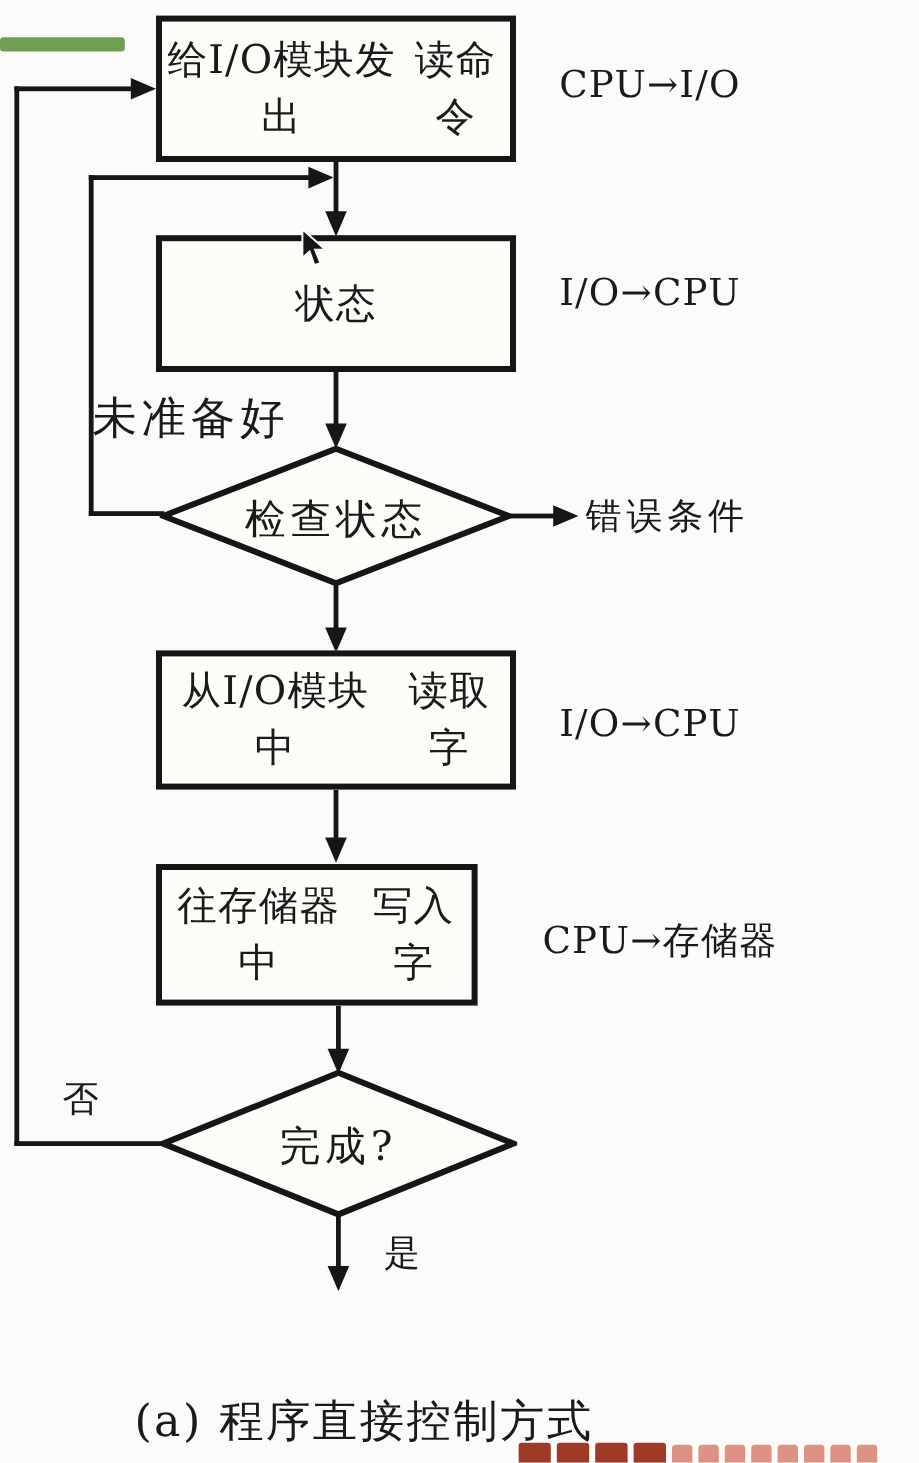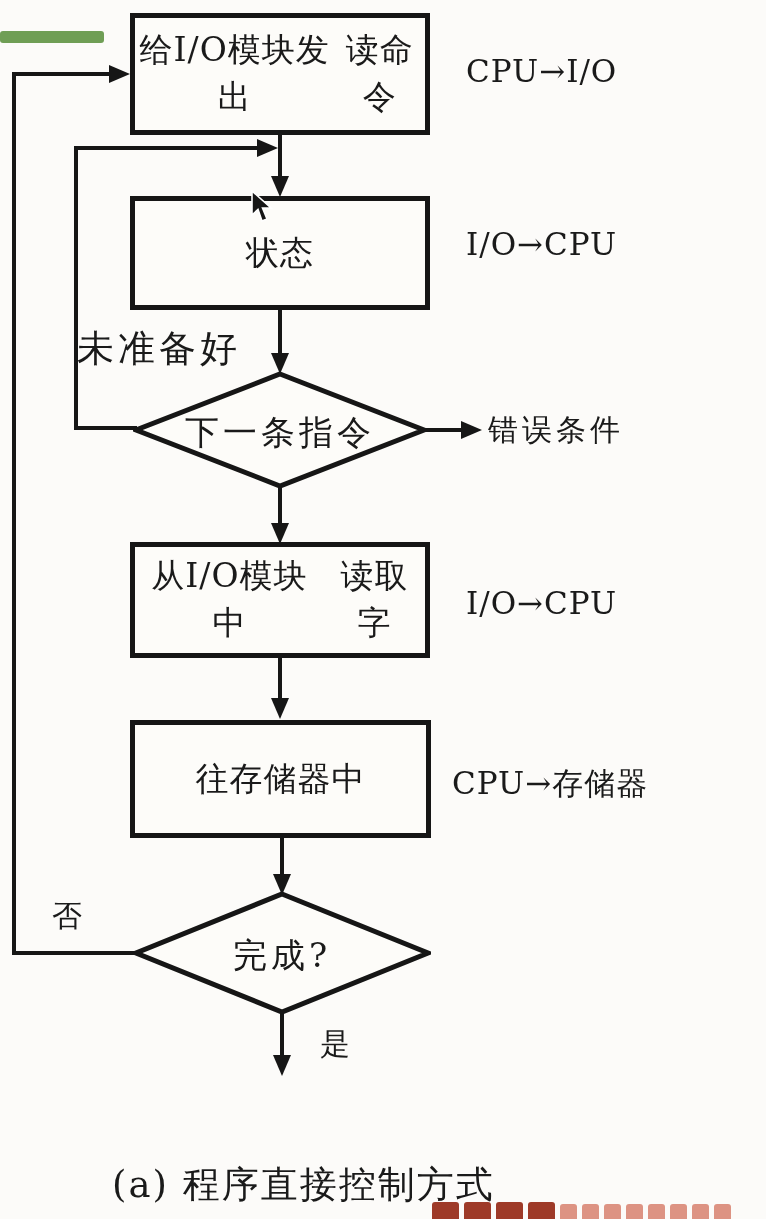--- a/index.html
+++ b/index.html
@@ -83,43 +83,44 @@
 
   <div class="ln" style="left:280px;top:838px;width:4px;height:37px"></div>
   <div class="ah-d" style="left:273px;top:874px"></div>
 
   <div class="ln" style="left:280px;top:1011px;width:4px;height:46px"></div>
   <div class="ah-d" style="left:273px;top:1055px"></div>
 
   <svg class="abs" style="left:133px;top:371px" width="294" height="118">
     <polygon points="147,3 291,59 147,115 3,59" fill="#fdfcf9" stroke="#161616" stroke-width="5"></polygon>
   </svg>
-  <div class="dlabel" style="left:133px;top:410px;width:294px">下一条指令</div>
+  <div class="dlabel" style="left:133px;top:410px;width:294px">检查状态</div>
 
   <svg class="abs" style="left:133px;top:891px" width="298" height="124">
     <polygon points="149,3 295,62 149,121 3,62" fill="#fdfcf9" stroke="#161616" stroke-width="5"></polygon>
   </svg>
   <div class="dlabel" style="left:133px;top:933px;width:298px">完成?</div>
 
   <div class="box" style="left:130px;top:13px;width:300px;height:122px">
     <div>给I/O模块发出</div>
     <div>读命令</div>
   </div>
 
   <div class="box" style="left:130px;top:196px;width:300px;height:114px">
     <div>状态</div>
   </div>
 
   <div class="box" style="left:130px;top:542px;width:300px;height:116px">
     <div>从I/O模块中</div>
     <div>读取字</div>
   </div>
 
-  <div class="box" style="left:130px;top:720px;width:301px;height:118px">
+  <div class="box" style="left:130px;top:720px;width:268px;height:118px">
     <div>往存储器中</div>
+    <div>写入字</div>
   </div>
 
   <div class="slabel" style="left:466px;top:53px">CPU→I/O</div>
   <div class="slabel" style="left:466px;top:226px">I/O→CPU</div>
   <div class="slabel" style="left:466px;top:585px">I/O→CPU</div>
   <div class="slabel" style="left:452px;top:763px">CPU→存储器</div>
 
   <div class="blabel" style="left:77px;top:324px;font-size:37px">未准备好</div>
   <div class="blabel" style="left:488px;top:410px">错误条件</div>
   <div class="blabel" style="left:52px;top:896px">否</div>

